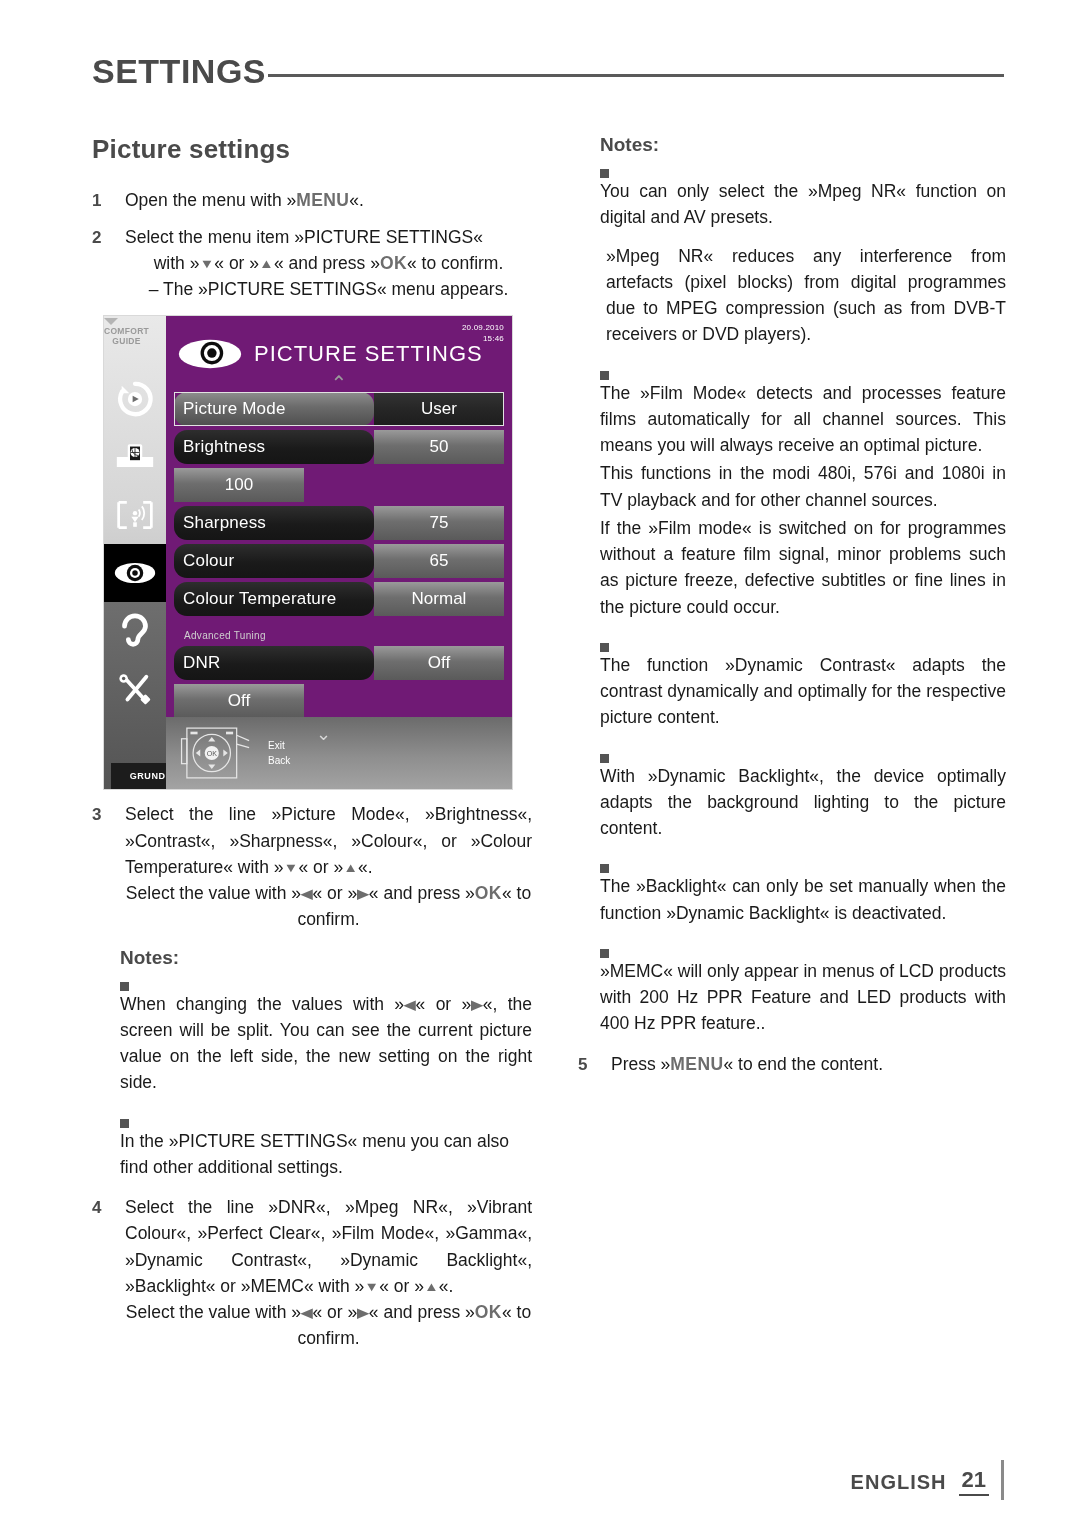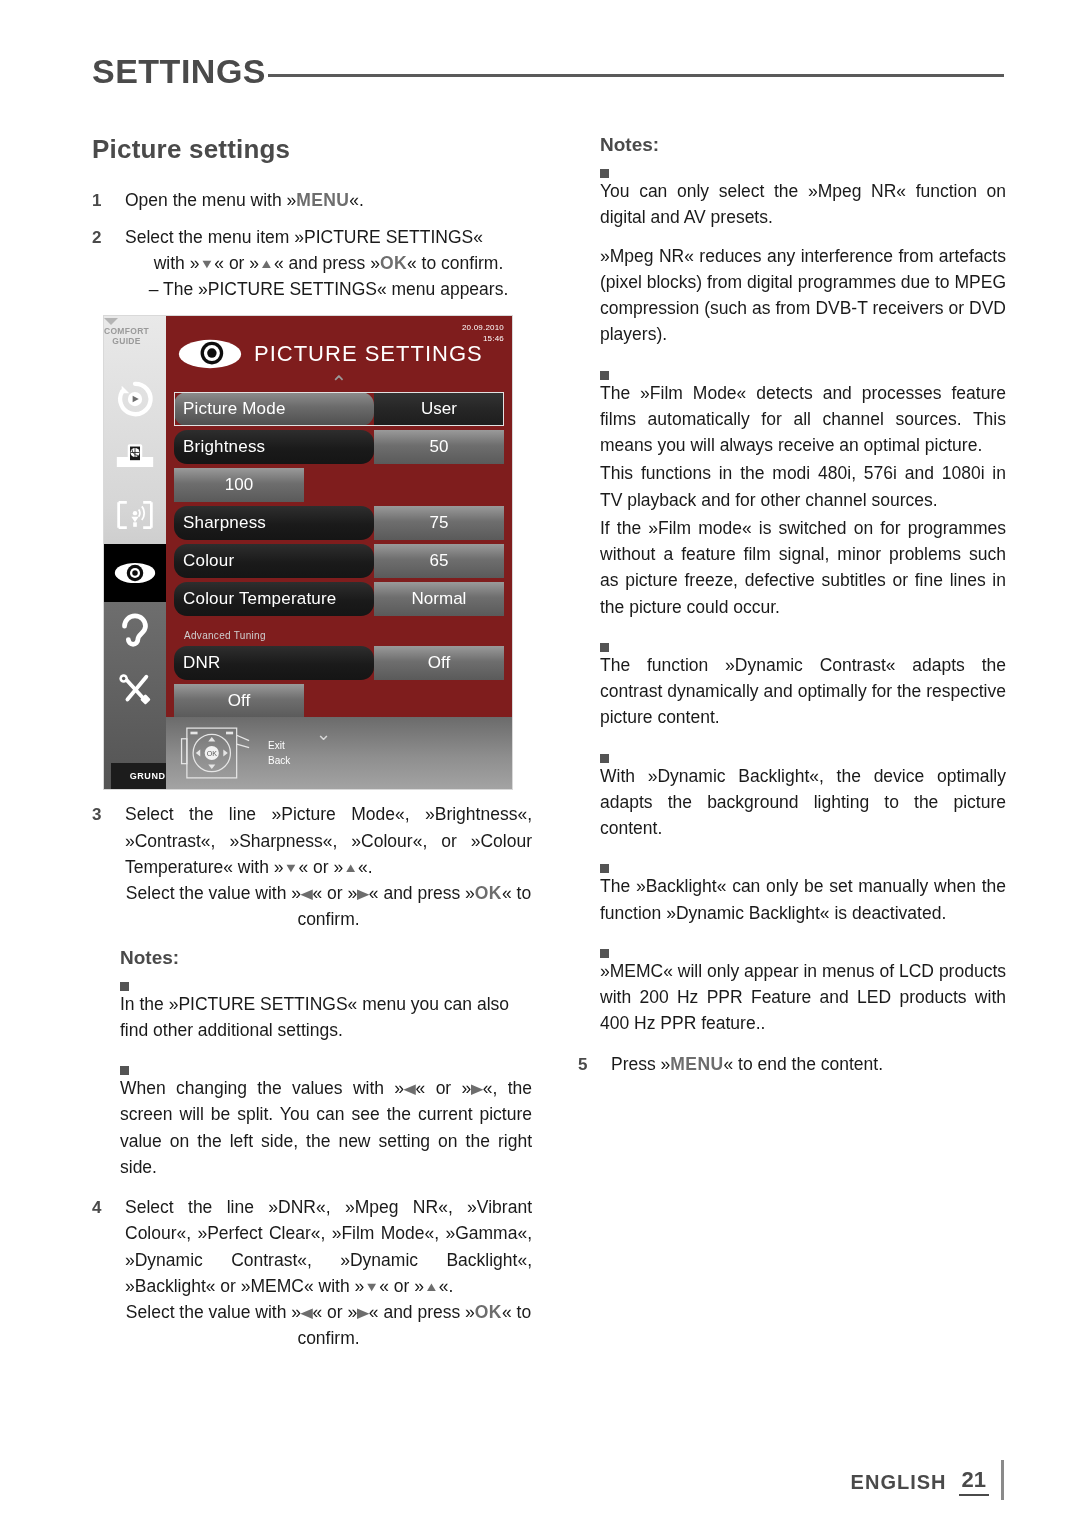--- a/index.html
+++ b/index.html
@@ -191,21 +191,21 @@
     font-weight: bold;
     letter-spacing: 0.6px;
     display: flex;
     align-items: center;
     justify-content: center;
   }
 
   .tv-main {
     flex: 1;
     position: relative;
-    background: #7f1d1d;
+    background: #701a75;
     padding: 0;
   }
   .tv-datetime {
     position: absolute;
     right: 8px; top: 6px;
     color: #fff;
     font-size: 8px;
     line-height: 11px;
     text-align: right;
     letter-spacing: 0.2px;
@@ -505,30 +505,30 @@
       </div>
     </div>
 
     <div class="notes-title">Notes:</div>
 
     <div class="note">
       <div class="note-bullet">
           <i></i>
         </div>
       <div class="note-body">
+        <p><span>When changing the values with »</span><span class="arrow">◀</span><span>« or »</span><span class="arrow">▶</span><span>«, the screen will be split. You can see the current picture value on the left side, the new setting on the right side.</span></p>
+      </div>
+    </div>
+
+    <div class="note">
+      <div class="note-bullet">
+          <i></i>
+        </div>
+      <div class="note-body">
         <p class="last-left">In the »PICTURE SETTINGS« menu you can also find other additional settings.</p>
-      </div>
-    </div>
-
-    <div class="note">
-      <div class="note-bullet">
-          <i></i>
-        </div>
-      <div class="note-body">
-        <p><span>When changing the values with »</span><span class="arrow">◀</span><span>« or »</span><span class="arrow">▶</span><span>«, the screen will be split. You can see the current picture value on the left side, the new setting on the right side.</span></p>
       </div>
     </div>
 
     <div class="step">
       <div class="step-num">4</div>
       <div class="step-body">
         <span>Select the line »DNR«, »Mpeg NR«, »Vibrant Colour«, »Perfect Clear«, »Film Mode«, »Gamma«, »Dynamic Contrast«, »Dynamic Backlight«, »Backlight« or »MEMC« with »</span><span class="arrow">▼</span><span>« or »</span><span class="arrow">▲</span><span>«.</span>
         <span class="sub-line"><span>Select the value with »</span><span class="arrow">◀</span><span>« or »</span><span class="arrow">▶</span><span>« and press »</span><span class="kbd">OK</span><span>« to confirm.</span></span>
       </div>
     </div>
@@ -538,21 +538,21 @@
   <div class="col-right">
 
     <div class="notes-title" style="margin-top:0;">Notes:</div>
 
     <div class="note">
       <div class="note-bullet">
           <i></i>
         </div>
       <div class="note-body">
         <p>You can only select the »Mpeg NR« function on digital and AV presets.</p>
-        <p style="margin-top:12px;">»Mpeg NR«   reduces any interference from artefacts (pixel blocks) from digital programmes due to MPEG compression (such as from DVB-T receivers or DVD players).</p>
+        <p style="margin-top:12px;margin-left:6px;">»Mpeg NR«   reduces any interference from artefacts (pixel blocks) from digital programmes due to MPEG compression (such as from DVB-T receivers or DVD players).</p>
       </div>
     </div>
 
     <div class="note">
       <div class="note-bullet">
           <i></i>
         </div>
       <div class="note-body">
         <p>The »Film Mode« detects and processes feature films automatically for all channel sources. This means you will always receive an optimal picture.</p>
         <p>This functions in the modi 480i, 576i and 1080i in TV playback and for other channel sources.</p>

